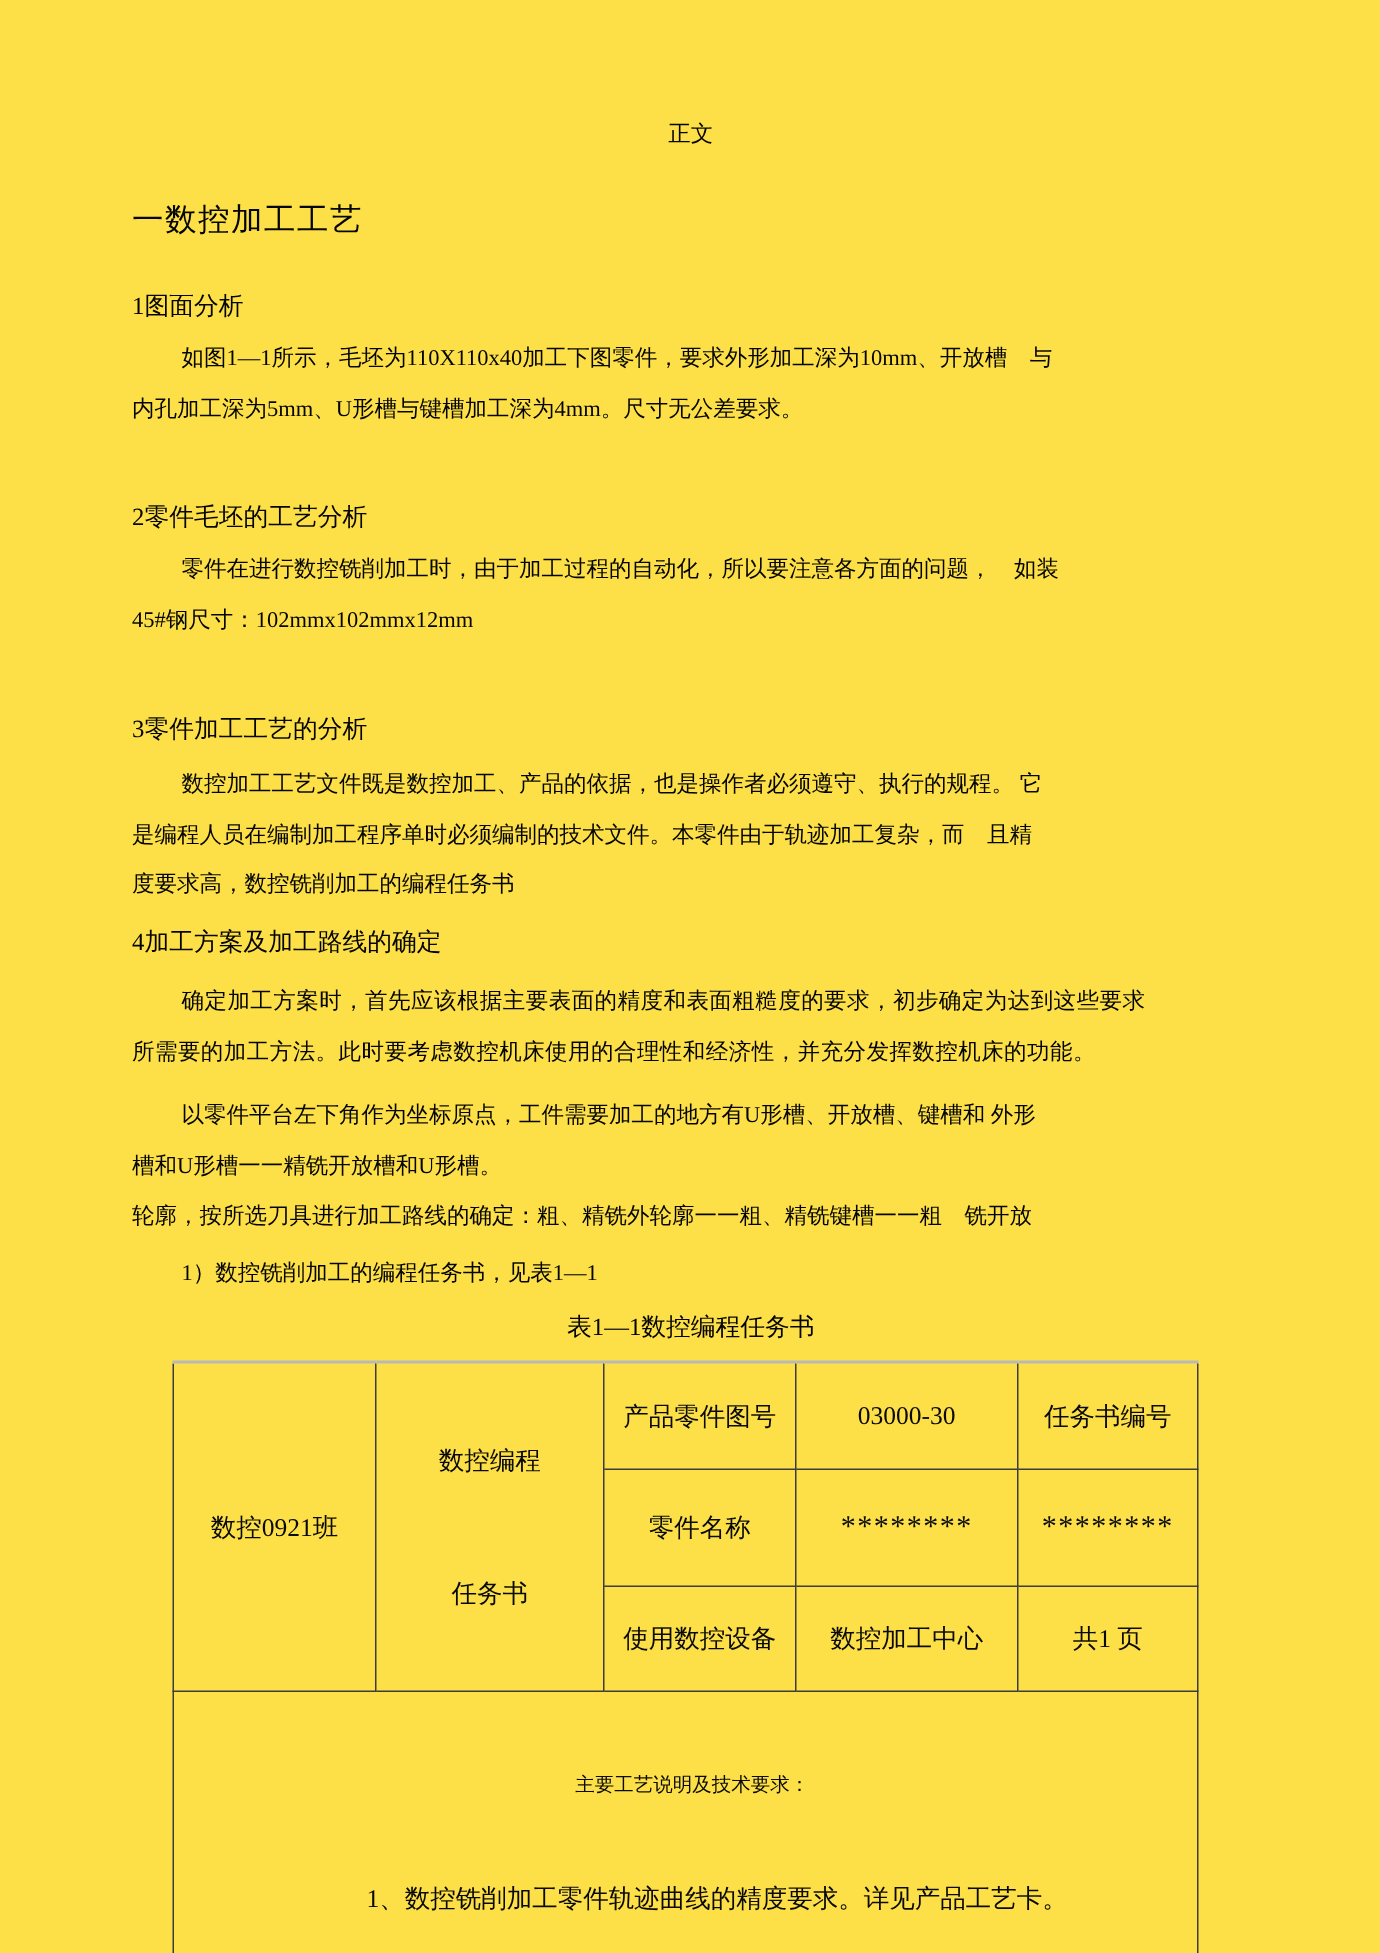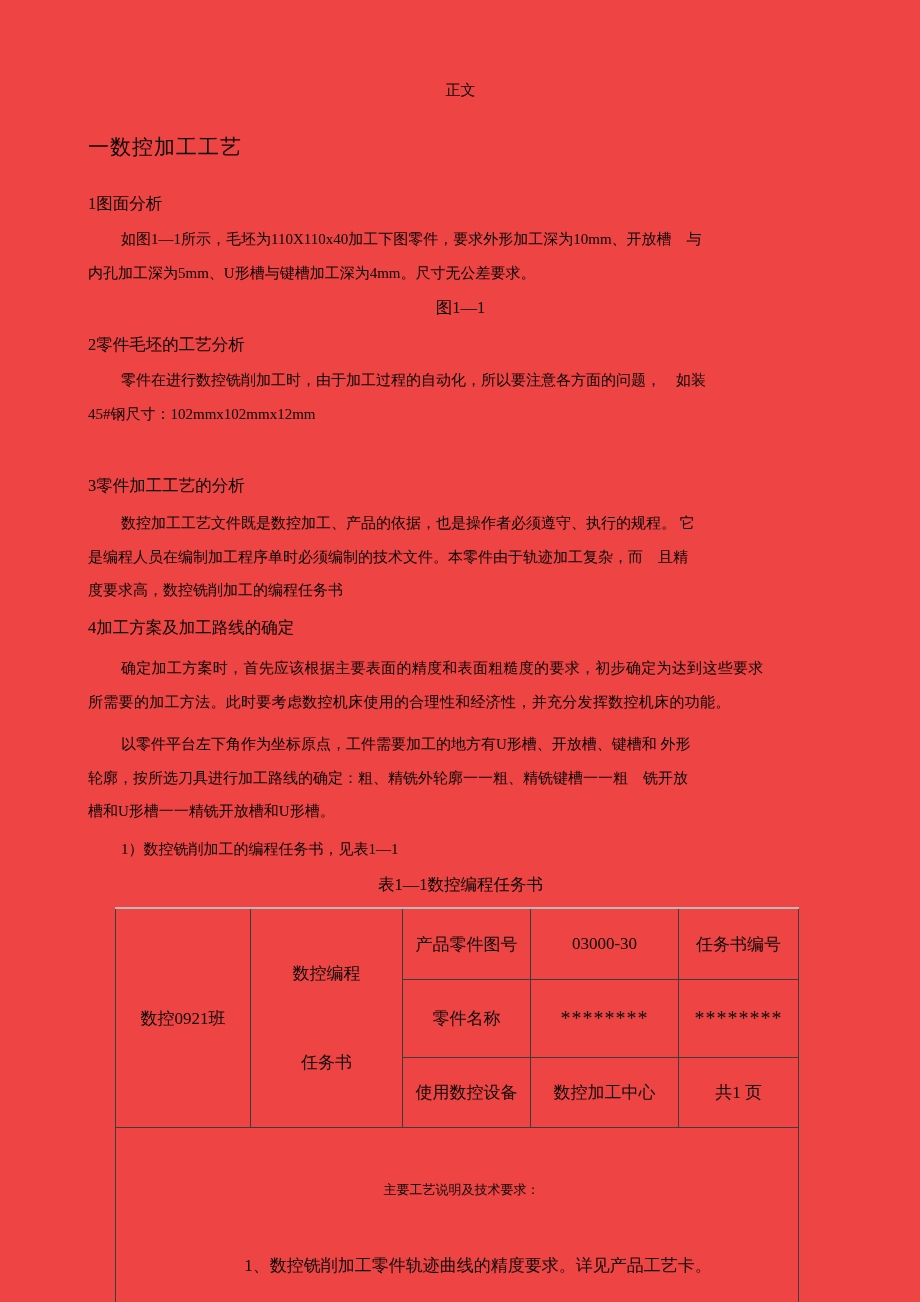--- a/index.html
+++ b/index.html
@@ -1,19 +1,19 @@
 <!DOCTYPE html>
 <html><head>
 <meta charset="utf-8">
 <style>
   html,body{margin:0;padding:0;background:#ffffff;}
   .page{
     position:relative;
     width:920px;height:1302px;
-    background:#ef4444;
+    background:#fde047;
     color:#050505;
     font-family:"Liberation Serif","DejaVu Serif",serif;
     overflow:hidden;
   }
   .abs{position:absolute;left:88px;right:87px;}
   .doc-label{top:80px;text-align:center;font-size:15px;line-height:20px;}
   .h1{
     top:134px;
     font-family:"Liberation Sans","DejaVu Sans",sans-serif;
     font-weight:normal;font-size:21px;line-height:26px;letter-spacing:1px;
@@ -63,21 +63,20 @@
 
   <div class="abs h1">一数控加工工艺</div>
 
   <div class="abs sec-title s1">1图面分析</div>
 
   <div class="abs para p1">
     <div class="indent">如图1—1所示，毛坯为110X110x40加工下图零件，要求外形加工深为10mm、开放槽　与</div>
     <div>内孔加工深为5mm、U形槽与键槽加工深为4mm。尺寸无公差要求。</div>
   </div>
 
-  <div class="abs centered figcap">图1—1</div>
 
   <div class="abs sec-title s2">2零件毛坯的工艺分析</div>
 
   <div class="abs para p2">
     <div class="indent">零件在进行数控铣削加工时，由于加工过程的自动化，所以要注意各方面的问题，　如装</div>
     <div>45#钢尺寸：102mmx102mmx12mm</div>
   </div>
 
   <div class="abs sec-title s3">3零件加工工艺的分析</div>
 
@@ -89,22 +88,22 @@
 
   <div class="abs sec-title s4">4加工方案及加工路线的确定</div>
 
   <div class="abs para small p4">
     <div class="indent">确定加工方案时，首先应该根据主要表面的精度和表面粗糙度的要求，初步确定为达到这些要求</div>
     <div>所需要的加工方法。此时要考虑数控机床使用的合理性和经济性，并充分发挥数控机床的功能。</div>
   </div>
 
   <div class="abs para p5">
     <div class="indent">以零件平台左下角作为坐标原点，工件需要加工的地方有U形槽、开放槽、键槽和 外形</div>
+    <div>槽和U形槽一一精铣开放槽和U形槽。</div>
     <div>轮廓，按所选刀具进行加工路线的确定：粗、精铣外轮廓一一粗、精铣键槽一一粗　铣开放</div>
-    <div>槽和U形槽一一精铣开放槽和U形槽。</div>
   </div>
 
   <div class="abs para li1">
     <div class="indent">1）数控铣削加工的编程任务书，见表1—1</div>
   </div>
 
   <div class="abs centered tcap">表1—1数控编程任务书</div>
 
   <table class="task-table">
     <colgroup>

